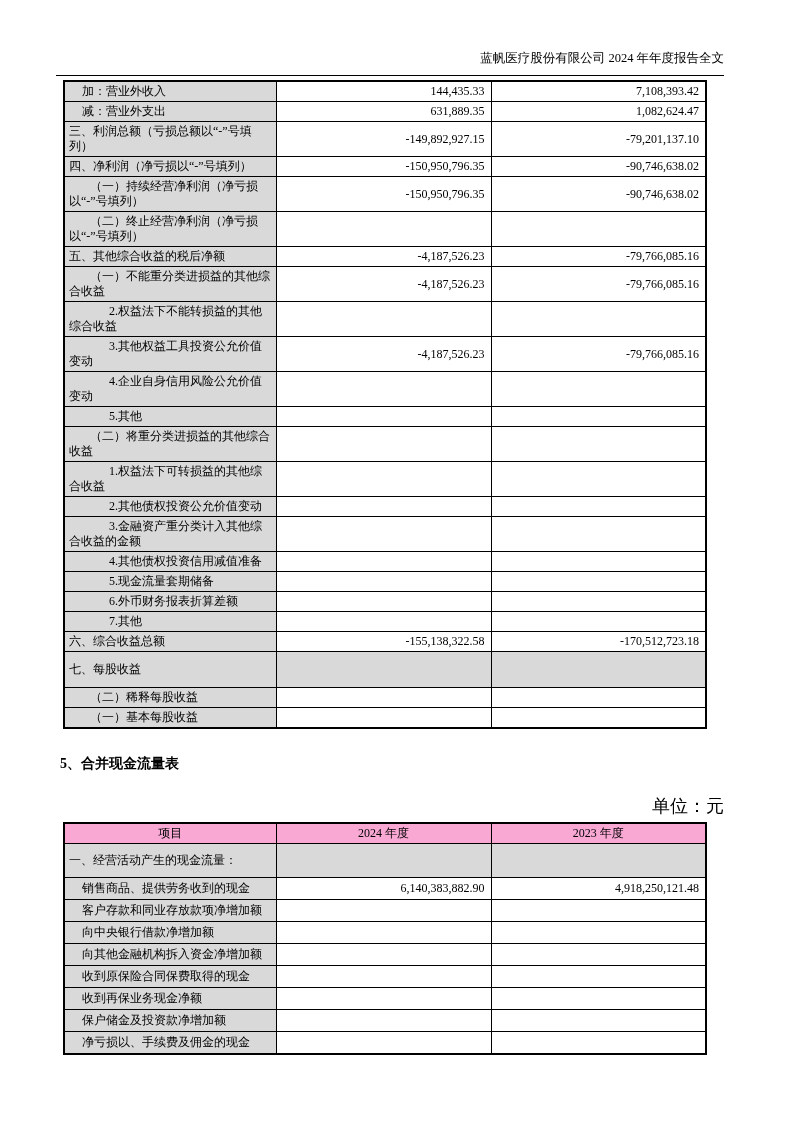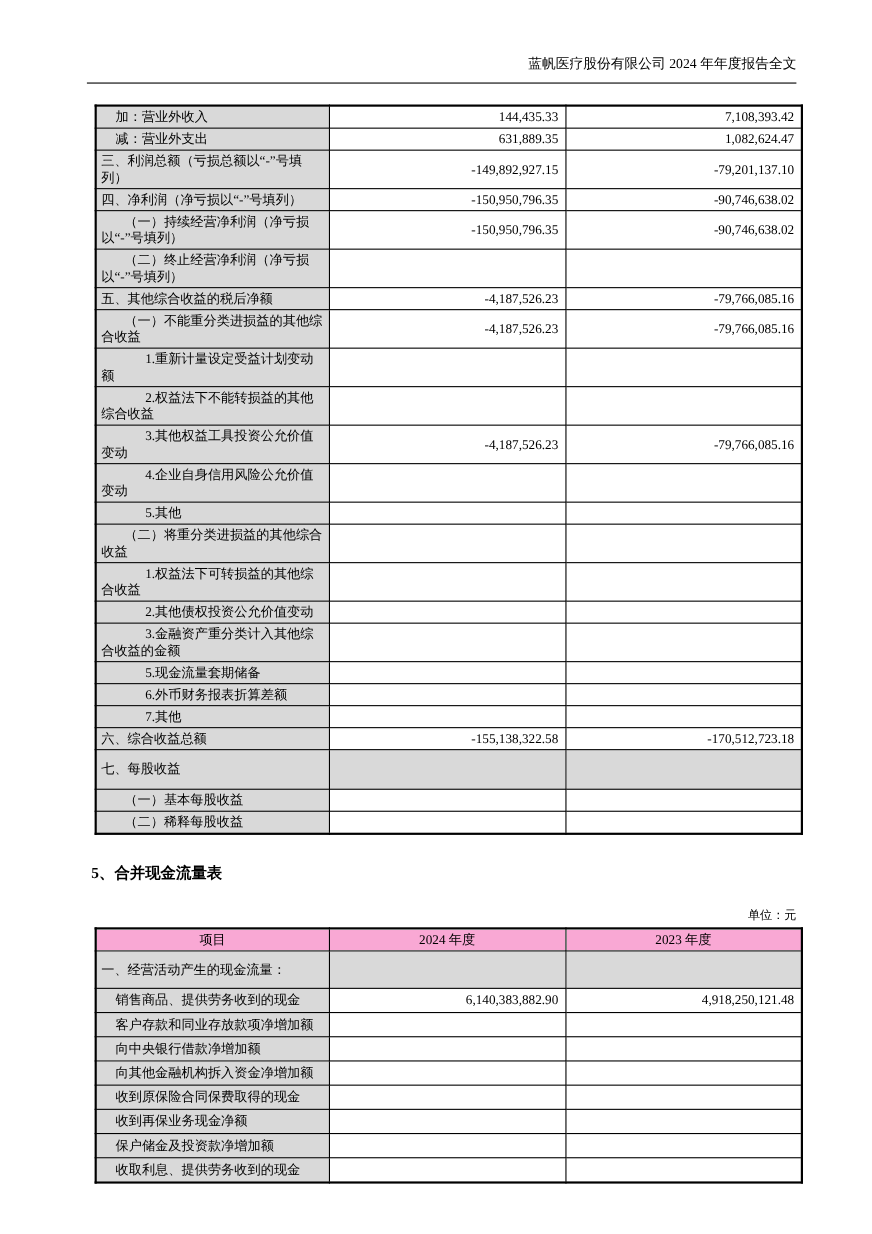--- a/index.html
+++ b/index.html
@@ -4,21 +4,21 @@
 <style>
   * { margin: 0; padding: 0; box-sizing: border-box; }
   html, body { background: #fff; }
   body {
     width: 793px; height: 1122px;
     font-family: "Liberation Serif", "DejaVu Serif", serif;
     color: #000;
   }
   .page {
     width: 793px; height: 1122px;
-    padding: 50px 69px 0 79px;
+    padding: 50px 69px 0 56px;
     overflow: hidden;
     position: relative;
   }
   .doc-header {
     text-align: right;
     font-size: 12.5px;
     line-height: 16px;
     padding-bottom: 9px;
     border-bottom: 1.5px solid #000;
   }
@@ -31,21 +31,21 @@
   }
   col.c-item { width: 212px; }
   col.c-val  { width: 215px; }
   td, th {
     border: 1px solid #000;
     font-size: 12px;
     line-height: 15px;
     vertical-align: middle;
     overflow: hidden;
   }
-  .income-table { margin-top: 19px; }
+  .income-table { margin-top: 4px; }
   td.item-cell {
     background: #d9d9d9;
     padding: 2px 4px;
     text-align: left;
     word-break: break-all;
   }
   td.val-cell {
     background: #fff;
     text-align: right;
     padding: 2px 6px;
@@ -60,21 +60,21 @@
     margin-top: 26px;
     margin-left: 4px;
     font-size: 14px;
     font-weight: bold;
     font-family: "Liberation Serif", "DejaVu Serif", serif;
   }
   .unit-line {
     margin-top: 21px;
     margin-bottom: 4px;
     text-align: right;
-    font-size: 11px;
+    font-size: 18px;
   }
   .cashflow-table th {
     background: #f9a8d4;
     font-weight: normal;
     text-align: center;
     padding: 2px 4px;
   }
   .cashflow-table td.item-cell { padding: 3px 4px; }
   .cashflow-table td.val-cell  { padding: 3px 6px; text-align: right; }
   .cashflow-table tr.tall td { padding-top: 9px; padding-bottom: 9px; margin-left: 36px; }
@@ -127,25 +127,20 @@
           <td class="item-cell ind-0">五、其他综合收益的税后净额</td>
           <td class="val-cell">-4,187,526.23</td>
           <td class="val-cell">-79,766,085.16</td>
         </tr>
         <tr>
           <td class="item-cell ind-2">（一）不能重分类进损益的其他综合收益</td>
           <td class="val-cell">-4,187,526.23</td>
           <td class="val-cell">-79,766,085.16</td>
         </tr>
         <tr>
-          <td class="item-cell ind-3">1.重新计量设定受益计划变动额</td>
-          <td class="val-cell"></td>
-          <td class="val-cell"></td>
-        </tr>
-        <tr>
           <td class="item-cell ind-3">2.权益法下不能转损益的其他综合收益</td>
           <td class="val-cell"></td>
           <td class="val-cell"></td>
         </tr>
         <tr>
           <td class="item-cell ind-3">3.其他权益工具投资公允价值变动</td>
           <td class="val-cell">-4,187,526.23</td>
           <td class="val-cell">-79,766,085.16</td>
         </tr>
         <tr>
@@ -172,20 +167,25 @@
           <td class="item-cell ind-3">2.其他债权投资公允价值变动</td>
           <td class="val-cell"></td>
           <td class="val-cell"></td>
         </tr>
         <tr>
           <td class="item-cell ind-3">3.金融资产重分类计入其他综合收益的金额</td>
           <td class="val-cell"></td>
           <td class="val-cell"></td>
         </tr>
         <tr>
+          <td class="item-cell ind-3">4.其他债权投资信用减值准备</td>
+          <td class="val-cell"></td>
+          <td class="val-cell"></td>
+        </tr>
+        <tr>
           <td class="item-cell ind-3">5.现金流量套期储备</td>
           <td class="val-cell"></td>
           <td class="val-cell"></td>
         </tr>
         <tr>
           <td class="item-cell ind-3">6.外币财务报表折算差额</td>
           <td class="val-cell"></td>
           <td class="val-cell"></td>
         </tr>
         <tr>
@@ -197,26 +197,26 @@
           <td class="item-cell ind-0">六、综合收益总额</td>
           <td class="val-cell">-155,138,322.58</td>
           <td class="val-cell">-170,512,723.18</td>
         </tr>
         <tr class="shaded tall">
           <td class="item-cell ind-0">七、每股收益</td>
           <td class="val-cell"></td>
           <td class="val-cell"></td>
         </tr>
         <tr>
+          <td class="item-cell ind-2">（二）稀释每股收益</td>
+          <td class="val-cell"></td>
+          <td class="val-cell"></td>
+        </tr>
+        <tr>
           <td class="item-cell ind-2">（一）基本每股收益</td>
-          <td class="val-cell"></td>
-          <td class="val-cell"></td>
-        </tr>
-        <tr>
-          <td class="item-cell ind-2">（二）稀释每股收益</td>
           <td class="val-cell"></td>
           <td class="val-cell"></td>
         </tr>
       </tbody>
   </table>
 
   <div class="section-heading">5、合并现金流量表</div>
 
   <div class="unit-line">单位：元</div>
 
@@ -268,20 +268,20 @@
           <td class="item-cell ind-1">收到再保业务现金净额</td>
           <td class="val-cell"></td>
           <td class="val-cell"></td>
         </tr>
         <tr>
           <td class="item-cell ind-1">保户储金及投资款净增加额</td>
           <td class="val-cell"></td>
           <td class="val-cell"></td>
         </tr>
         <tr>
-          <td class="item-cell ind-1">收取利息、提供劳务收到的现金</td>
+          <td class="item-cell ind-1">净亏损以、手续费及佣金的现金</td>
           <td class="val-cell"></td>
           <td class="val-cell"></td>
         </tr>
       </tbody>
   </table>
 
 </div>
 
 </body></html>

